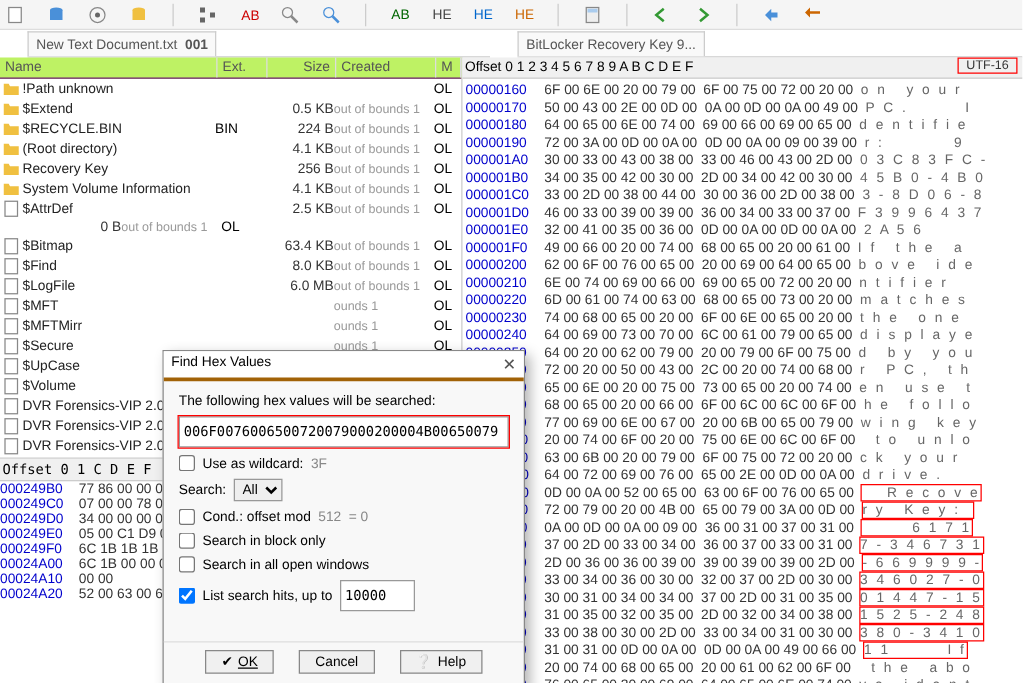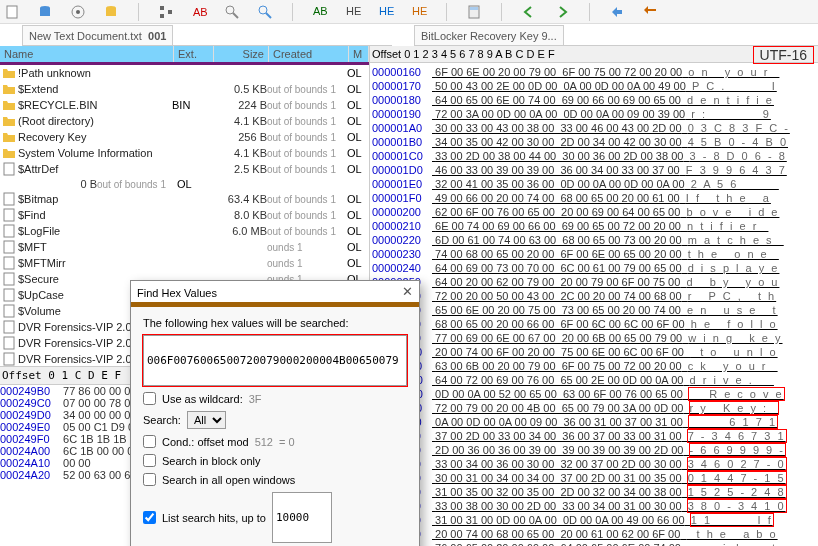--- a/index.html
+++ b/index.html
@@ -5,47 +5,47 @@
 * { margin:0; padding:0; box-sizing:border-box; font-family:"Segoe UI",Tahoma,Arial,sans-serif; font-size:11px; }
 body { width:818px; height:546px; background:#fff; overflow:hidden; position:relative; }
 .toolbar { height:24px; background:#f5f5f5; border-bottom:1px solid #ddd; display:flex; align-items:center; padding:0 4px; gap:17px; }
 .toolbar .ico { width:16px; height:16px; display:inline-block; }
 .sep { width:1px; height:18px; background:#ccc; margin:0 2px; }
 .tab-row { height:22px; display:flex; align-items:flex-end; border-bottom:1px solid #ccc;margin-left:22px; }
 .tab { padding:2px 6px; border:1px solid #ccc; border-bottom:none; background:#f9f9f9; margin-right:2px; height:20px; display:flex; align-items:center; color:#555; }
 .main { display:flex; height:500px; }
 .left { width:370px; border-right:1px solid #ccc; display:flex; flex-direction:column; }
 .right { flex:1; display:flex; flex-direction:column; }
-.filelist-hdr { display:flex; background:#7dd3fc; border-bottom:3px solid #701a75; color:#555; }
+.filelist-hdr { display:flex; background:#bef264; border-bottom:1px solid #701a75; color:#555; }
 .filelist-hdr div { padding:2px 4px; border-right:1px solid #ddd; }
 .col-name { flex:1; }
 .col-ext { width:40px; }
 .col-size { width:55px; text-align:right; }
 .col-created { width:80px; }
 .col-m { width:20px; }
 .filelist { flex:1; overflow:auto; }
 .frow { display:flex; padding:1px 2px; align-items:center; }
 .fico { width:14px; height:14px; margin-right:2px; display:inline-block; }
 .frow .col-name { display:flex; align-items:center; color:#222; }
 .frow .col-size { text-align:right; color:#333; }
 .frow .col-created { color:#999; font-size:10px; white-space:nowrap; overflow:hidden; }
 .hex-hdr { display:flex; background:#f0f0f0; border-bottom:1px solid #ccc; padding:2px; font-family:Consolas,monospace; font-size:11px; }
-.hex-body { flex:1; overflow:auto; font-family:Consolas,monospace; font-size:11px; line-height:14px; white-space:pre; padding:2px; position:relative;text-decoration:underline; }
+.hex-body { flex:1; overflow:auto; font-family:Consolas,monospace; font-size:11px; line-height:14px; white-space:pre; padding:2px; position:relative; }
 .offset-col { color:#0000cc; display:inline-block; width:60px; }
 .hex-col { color:#333; }
 .txt-col { color:#666; letter-spacing:2px; }
 .hex-line { display:block; }
-.utf-badge { position:absolute; right:4px; top:0; border:1px solid red; color:#333; padding:0 6px; font-size:14px; font-family:sans-serif; }
+.utf-badge { position:absolute; right:4px; top:0; border:1px solid red; color:#333; padding:0 6px; font-size:10px; font-family:sans-serif; }
 .redbox { outline:1px solid red; }
 .left-hex { height:180px; border-top:1px solid #ccc; font-family:Consolas,monospace; font-size:11px; overflow:auto; }
 .dialog { position:absolute; left:130px; top:280px; width:290px; background:#f8f8f8; border:1px solid #888; box-shadow:4px 4px 10px rgba(0,0,0,0.3); }
-.dialog-title { background:#fff; padding:3px 6px; border-bottom:5px solid #a16207; display:flex; justify-content:space-between; align-items:flex-end; }
+.dialog-title { background:#fff; padding:3px 6px; border-bottom:3px solid #a16207; display:flex; justify-content:space-between; align-items:flex-start; }
 .dialog-body { padding:10px 12px; }
 .dialog-body .msg { margin-bottom:6px; }
-.dialog-body input[type=text] { width:100%; border:1px solid #999; padding:18px 3px; font-family:Consolas,monospace; font-size:11px; outline:1px solid red; }
+.dialog-body input[type=text] { width:100%; border:1px solid #999; padding:5px 3px; font-family:Consolas,monospace; font-size:11px; outline:1px solid red; }
 .dialog-body .row { margin:6px 0; display:flex; align-items:center; gap:6px; }
 .dialog-body select { border:1px solid #999; padding:1px 2px; font-size:11px; }
 .dialog-btns { display:flex; justify-content:center; gap:20px; padding:6px 0 10px; border-top:1px solid #ddd; margin-top:8px; }
 .dialog-btns button { padding:2px 12px; background:#f0f0f0; border:1px solid #888; font-size:11px; display:flex; align-items:center; gap:4px; }
 .closebtn { cursor:pointer; color:#555; font-size:13px; }
 svg { display:block; }
 .right-top { position:relative; }
 .right-top .tab { font-size:11px; }
 .ico-b { fill:#4a90d9; }
 .ico-y { fill:#f0c040; }

